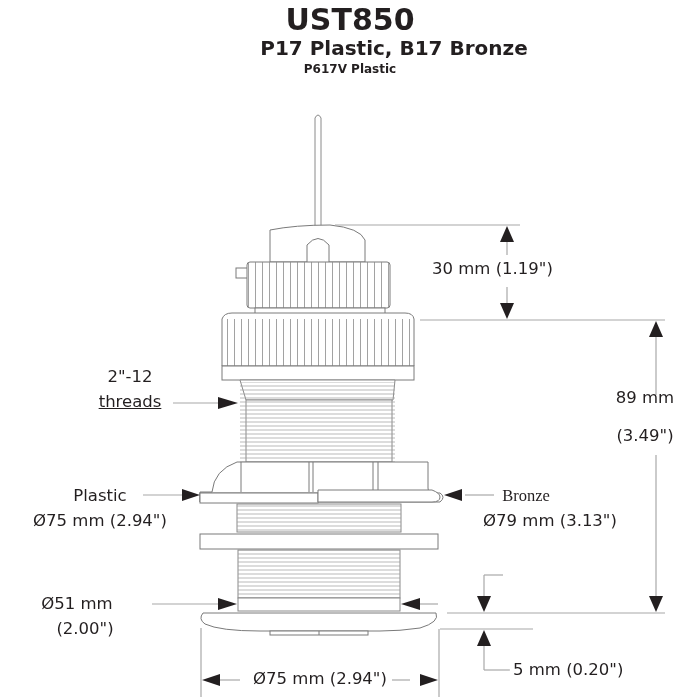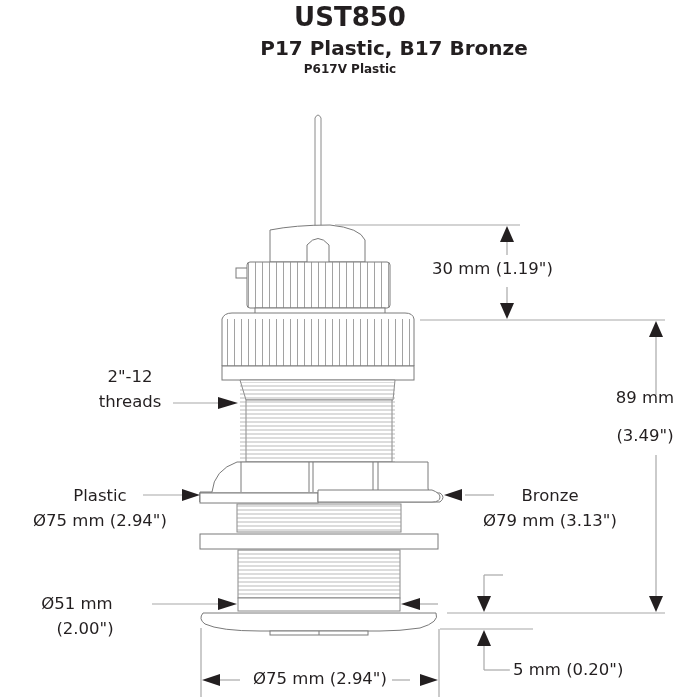--- a/index.html
+++ b/index.html
@@ -1,19 +1,19 @@
 <!DOCTYPE html>
 <html><head>
   <meta charset="utf-8">
   <style>
     html, body { margin: 0; padding: 0; background: #ffffff; }
     body { width: 700px; height: 700px; position: relative; overflow: hidden;
            font-family: "DejaVu Sans", "Liberation Sans", sans-serif; color: #231f20; }
     .title { position: absolute; left: 0; width: 700px; text-align: center; font-weight: bold; color: #231f20; }
-    .t1 { top: 2px; font-size: 26px; }
+    .t1 { top: 2px; font-size: 30px; }
     .t2 { top: 36px; font-size: 20px; padding-left: 44px; }
     .t3 { top: 62px; font-size: 12px; }
     .lbl { position: absolute; font-size: 16.5px; color: #231f20; white-space: nowrap; line-height: 22px; }
     .c { text-align: center; }
     svg { position: absolute; left: 0; top: 0; }
   </style>
 </head>
 <body>
 
 <div class="title t1">UST850</div>
@@ -135,26 +135,26 @@
     <polygon points="438,680 420,674 420,686"></polygon>
   </g>
 </svg>
 
 <div class="lbl" style="left:432px; top:258px;">30 mm (1.19")</div>
 
 <div class="lbl c" style="left:590px; top:387px; width:110px;">89 mm</div>
 <div class="lbl c" style="left:590px; top:425px; width:110px;">(3.49")</div>
 
 <div class="lbl c" style="left:80px; top:366px; width:100px;">2"-12</div>
-<div class="lbl c" style="left:80px; top:391px; width:100px;">threads</div>
+<div class="lbl c" style="left:80px; top:391px; width:100px;text-decoration:underline;">threads</div>
 
 <div class="lbl c" style="left:30px; top:485px; width:140px;text-align:center;">Plastic</div>
 <div class="lbl c" style="left:30px; top:510px; width:140px;">Ø75 mm (2.94")</div>
 
-<div class="lbl c" style="left:470px; top:485px; width:160px;">Bronze</div>
+<div class="lbl c" style="left:446px; top:485px; width:160px;font-family:Liberation Serif, serif;">Bronze</div>
 <div class="lbl c" style="left:470px; top:510px; width:160px;">Ø79 mm (3.13")</div>
 
 <div class="lbl c" style="left:22px; top:593px; width:110px;">Ø51 mm</div>
 <div class="lbl c" style="left:30px; top:618px; width:110px;">(2.00")</div>
 
 <div class="lbl c" style="left:230px; top:668px; width:180px;">Ø75 mm (2.94")</div>
 
 <div class="lbl" style="left:513px; top:659px;">5 mm (0.20")</div>
 
 </body></html>

